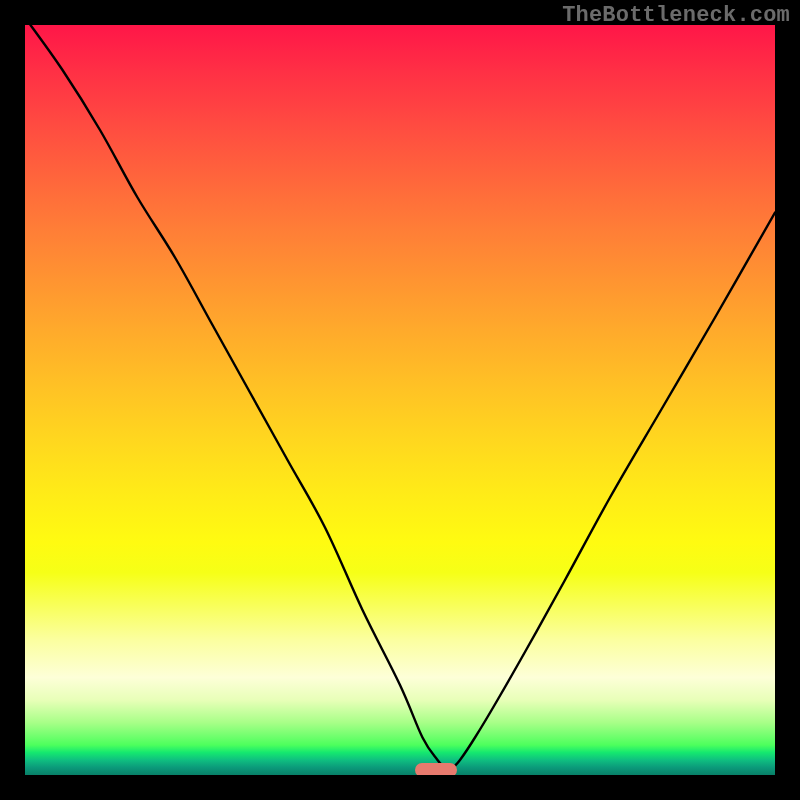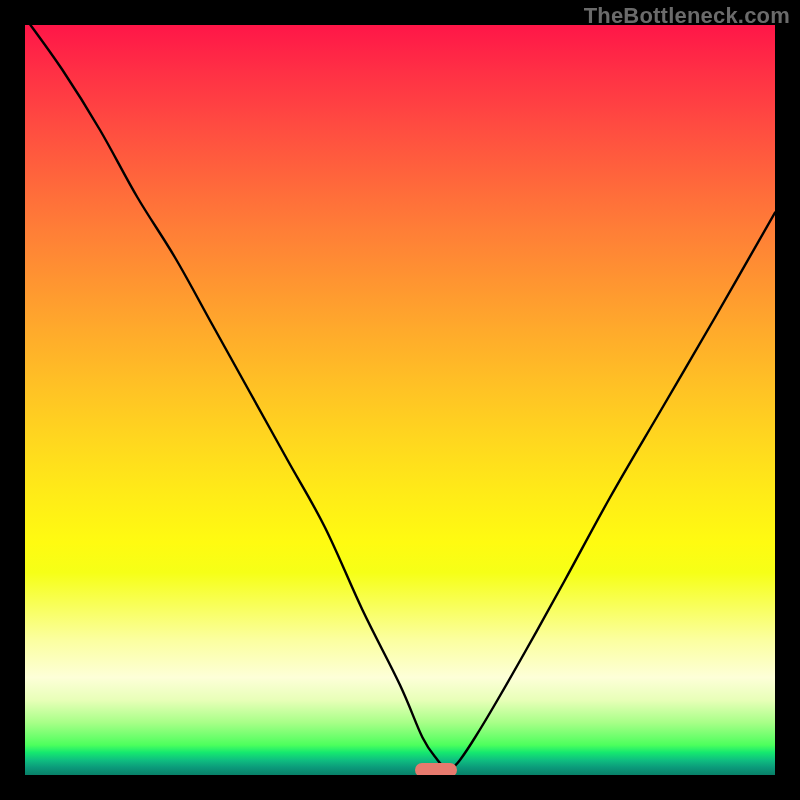--- a/index.html
+++ b/index.html
@@ -69,20 +69,21 @@
     background: #e77a6e;
   }
   .watermark {
     position: absolute;
     top: 3px;
     right: 10px;
     font-size: 22px;
     font-weight: 600;
     color: #6b6b6b;
     letter-spacing: 0.2px;
+    font-family: Liberation Mono, monospace;
   }
 </style>
 </head>
 <body>
 
 <div class="frame">
   <div class="plot">
     <div class="gradient"></div>
     <svg class="curve" viewBox="0 0 750 750" preserveAspectRatio="none">
       <path id="curve-path" fill="none" stroke="#000" stroke-width="2.4" stroke-linecap="round" stroke-linejoin="round" d="M 0.0 -7.5 C 6.8 1.9, 24.0 24.8, 37.5 45.0 C 51.0 65.3, 61.5 82.0, 75.0 105.0 C 88.5 128.0, 99.0 149.6, 112.5 172.5 C 126.0 195.4, 136.5 209.6, 150.0 232.5 C 163.5 255.4, 174.0 275.7, 187.5 300.0 C 201.0 324.3, 211.5 343.2, 225.0 367.5 C 238.5 391.8, 249.0 410.7, 262.5 435.0 C 276.0 459.3, 286.5 475.5, 300.0 502.5 C 313.5 529.5, 324.0 556.6, 337.5 585.0 C 351.0 613.4, 364.2 637.0, 375.0 660.0 C 385.8 683.0, 390.8 699.0, 397.5 712.5 C 404.3 726.0, 408.5 729.6, 412.5 735.0 C 416.6 740.4, 417.3 741.1, 420.0 742.5 C 422.7 743.9, 424.8 743.9, 427.5 742.5 C 430.2 741.1, 430.9 740.4, 435.0 735.0 C 439.0 729.6, 443.3 723.3, 450.0 712.5 C 456.8 701.7, 463.1 691.2, 472.5 675.0 C 481.9 658.8, 490.4 644.1, 502.5 622.5 C 514.7 600.9, 525.1 582.0, 540.0 555.0 C 554.9 528.0, 567.5 503.6, 585.0 472.5 C 602.5 441.4, 618.6 414.9, 637.5 382.5 C 656.4 350.1, 669.8 327.6, 690.0 292.5 C 710.3 257.4, 739.2 206.4, 750.0 187.5"></path>

